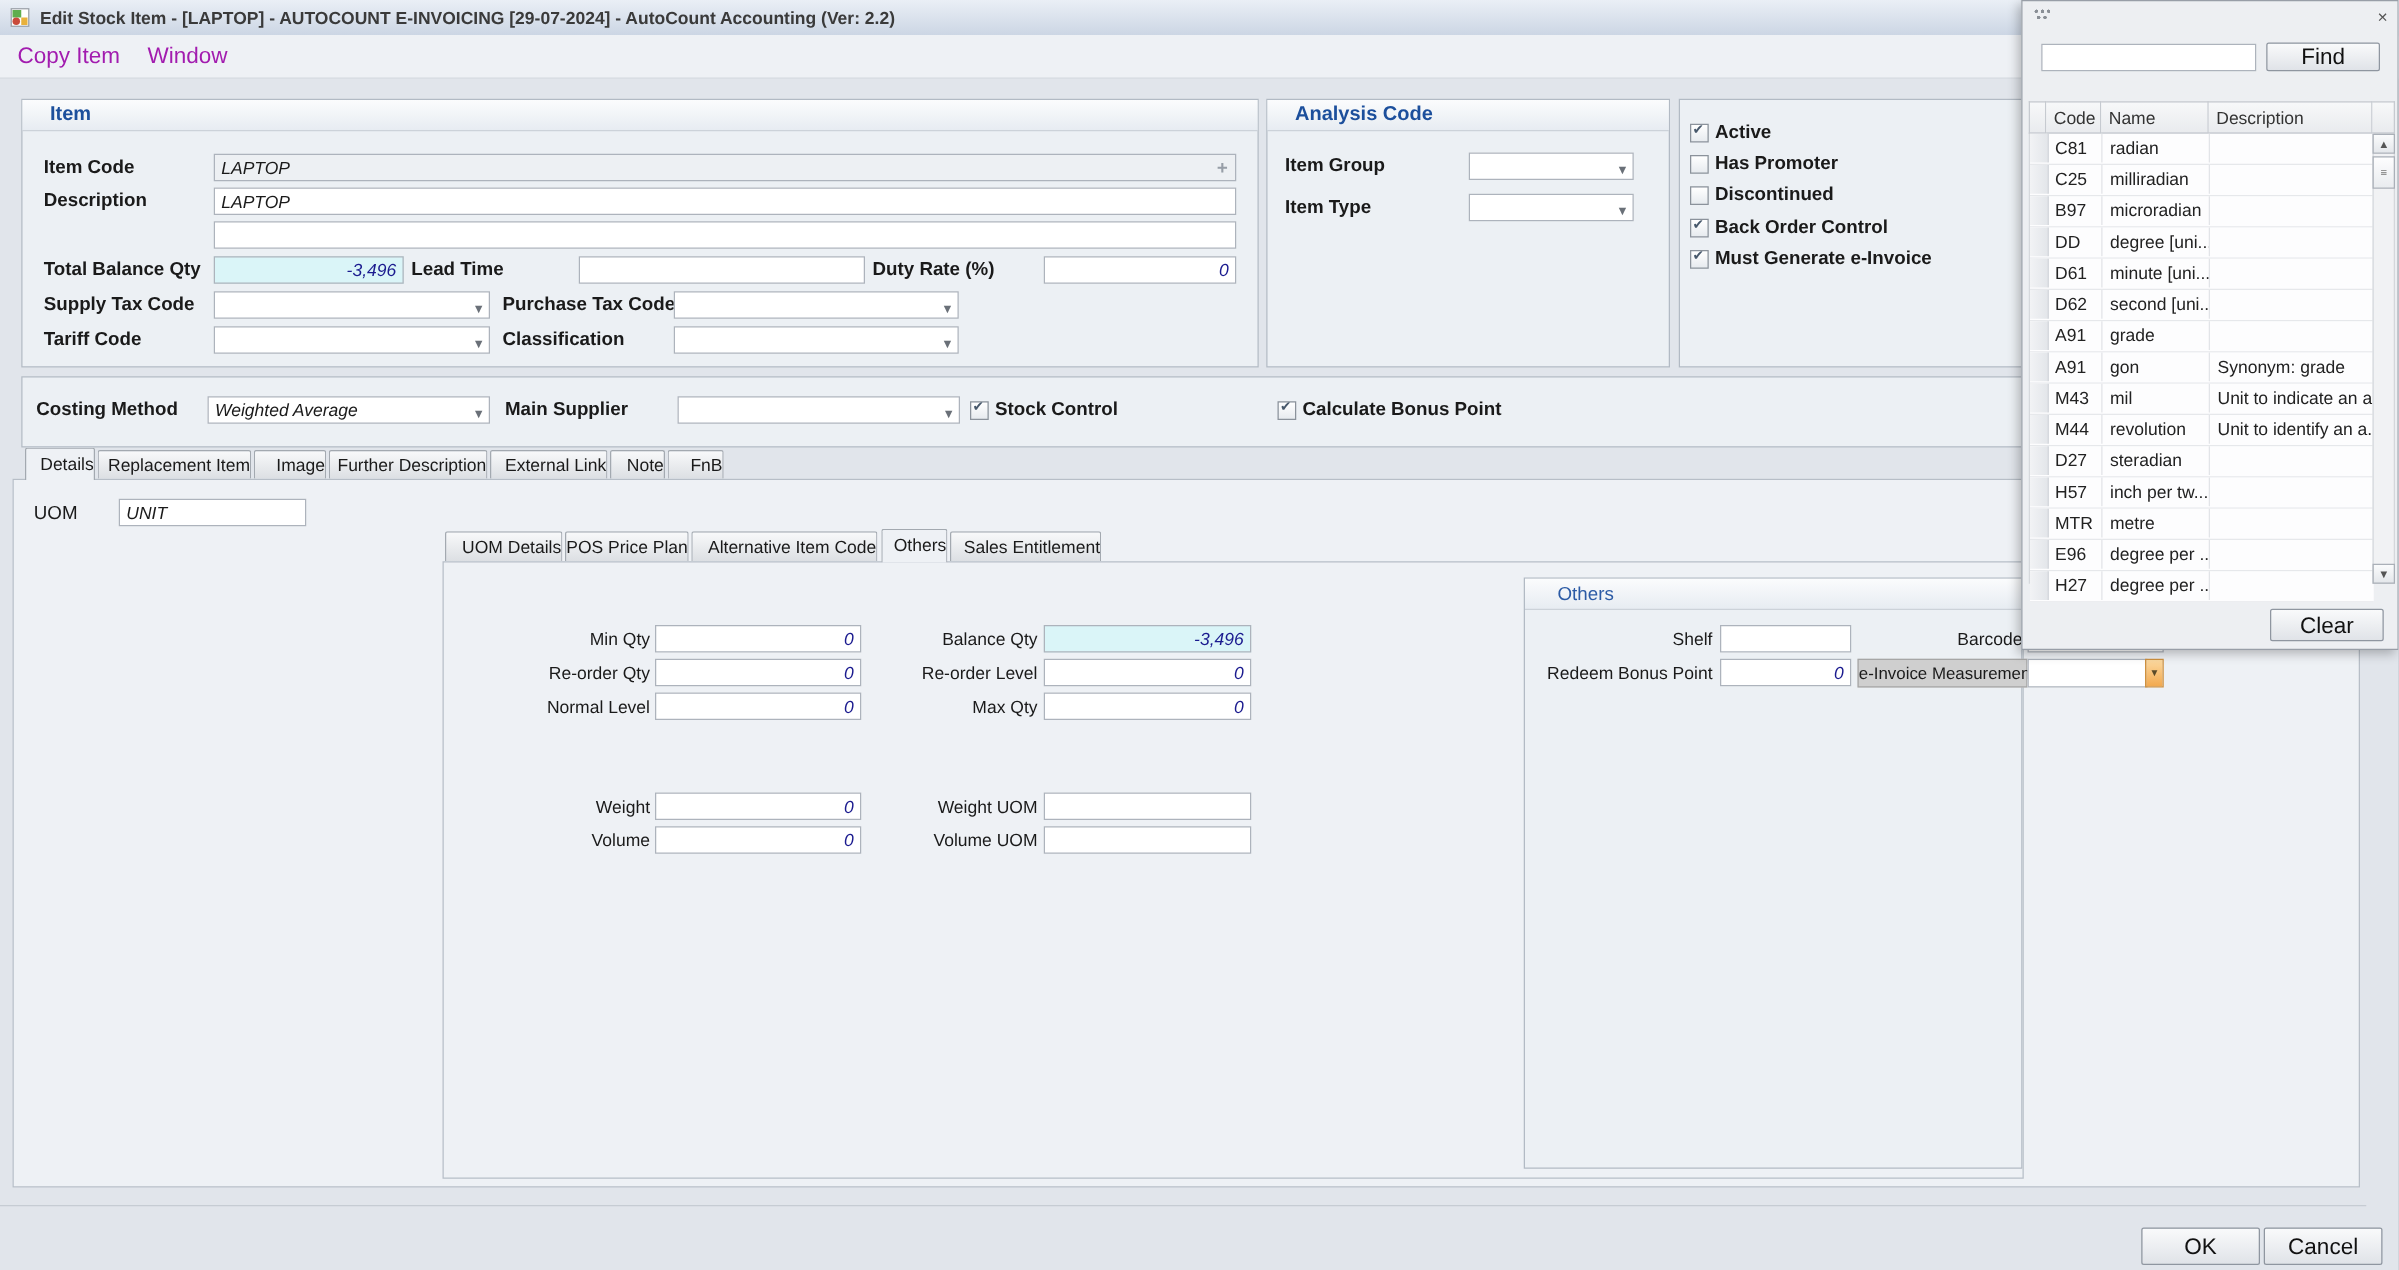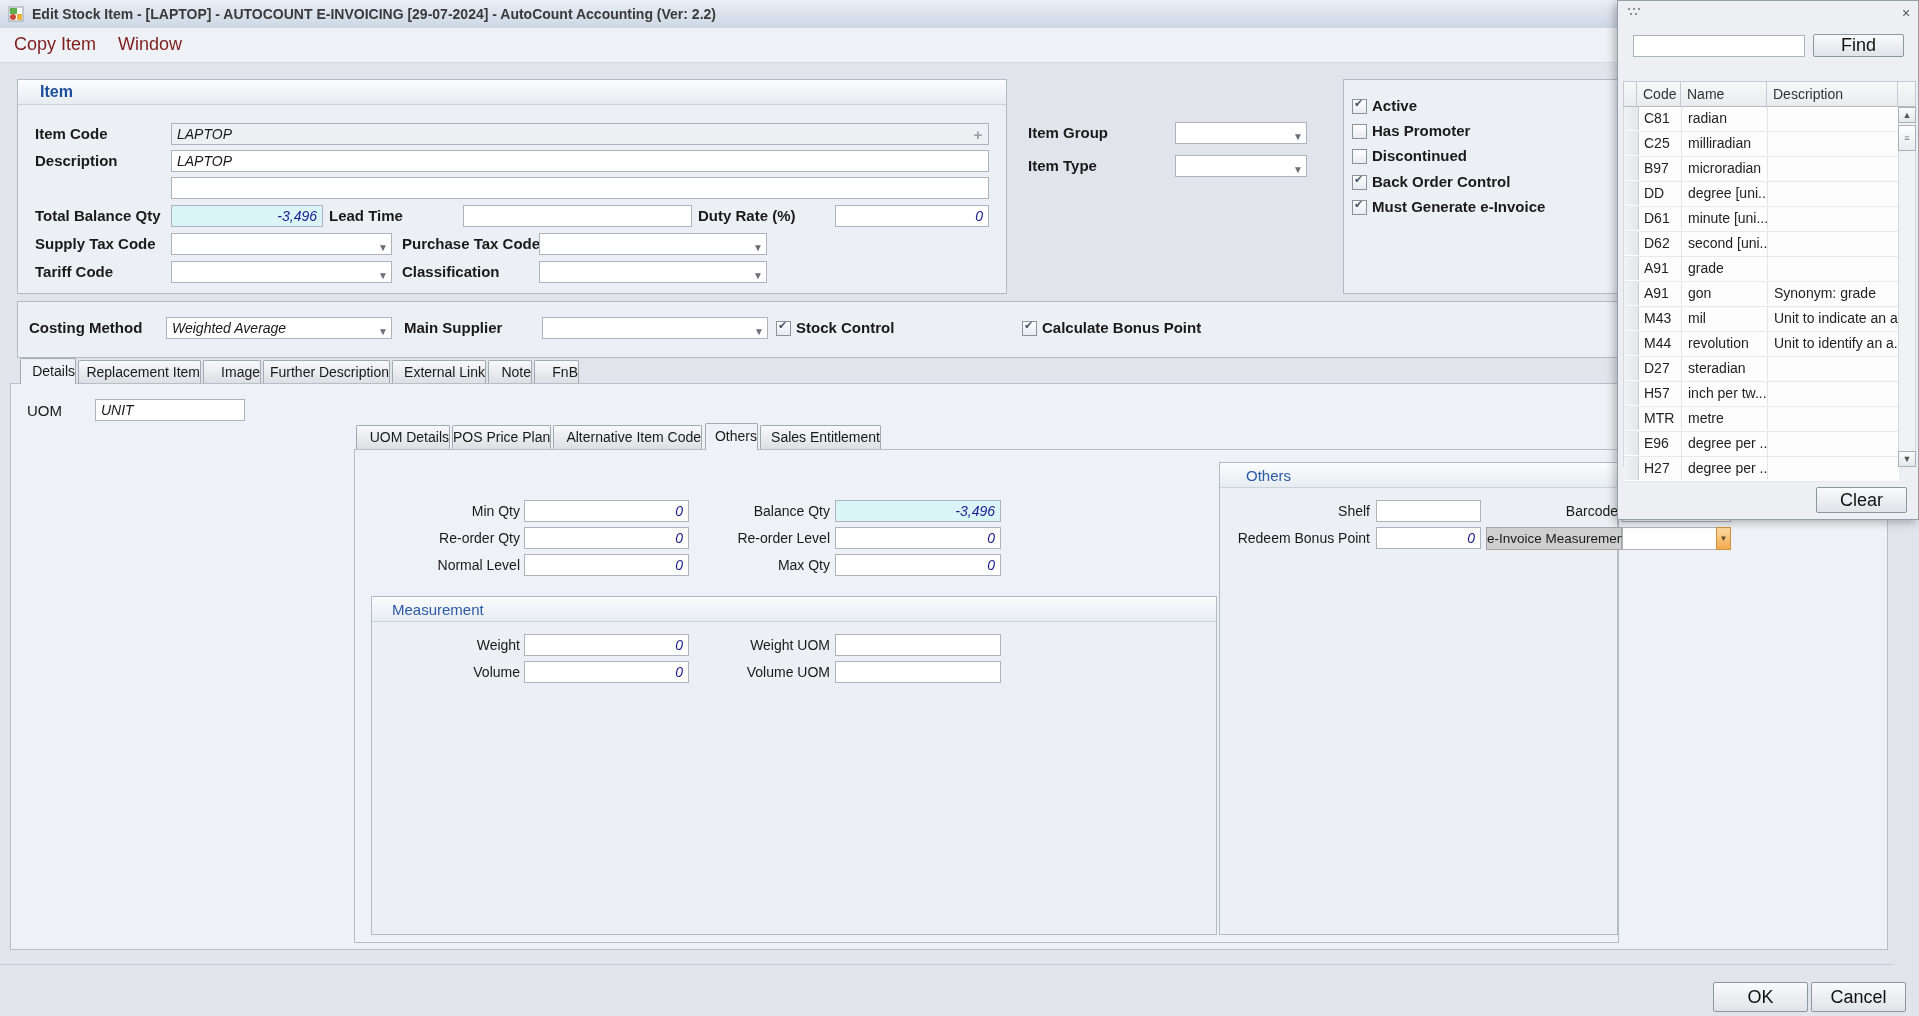--- a/index.html
+++ b/index.html
@@ -4,21 +4,21 @@
 <style>
   html,body{margin:0;padding:0;background:#b9bec6;}
   #screen{position:relative;width:1919px;height:1016px;background:#e1e5eb;overflow:hidden;
           font-family:"Liberation Sans",sans-serif;color:#1a1a1a;}
   .abs{position:absolute;}
   
   #titlebar{left:0;top:0;width:1919px;height:28px;background:linear-gradient(#eaeff6,#ccd6e4);
             border-bottom:1px solid #a9b5c5;}
   #titletext{left:32px;top:6px;font-size:14px;font-weight:600;color:#3a3a3a;white-space:nowrap;}
   #menubar{left:0;top:28px;width:1919px;height:34px;background:#eef1f5;border-bottom:1px solid #d4d9e0;}
-  .menuitem{top:4px;font-size:18px;color:#7f1d1d;padding:2px 6px;}
+  .menuitem{top:4px;font-size:18px;color:#a21caf;padding:2px 6px;}
   
   .gb{border:1px solid #b2bac4;background:#ecf0f4;}
   .gbcap{position:absolute;left:0;top:0;right:0;height:24px;
          background:linear-gradient(#fbfcfd,#e7ecf2);border-bottom:1px solid #ccd2d9;}
   .gbtitle{position:absolute;top:3px;font-size:16px;font-weight:700;color:#1c4f9c;}
   .gbtitle2{position:absolute;top:4px;font-size:15px;font-weight:400;color:#2b5aa5;}
   
   .lbl{font-size:15px;font-weight:700;height:22px;line-height:22px;white-space:nowrap;}
   .slbl{font-size:14px;font-weight:400;height:22px;line-height:22px;text-align:right;white-space:nowrap;}
   .field{border:1px solid #adb3bc;background:#fff;font-size:14px;line-height:20px;padding:0 5px;
@@ -117,20 +117,25 @@
   </div>
   <div class="abs lbl" style="left:35px;top:261px">Tariff Code</div>
   <div class="abs field combo" style="left:171px;top:261px;width:209px;height:20px">
     <span></span><span class="arrow">▼</span>
   </div>
   <div class="abs lbl" style="left:402px;top:261px">Classification</div>
   <div class="abs field combo" style="left:539px;top:261px;width:216px;height:20px">
     <span></span><span class="arrow">▼</span>
   </div>
 
+  <div class="abs gb" style="left:1013px;top:79px;width:321px;height:213px">
+    <div class="gbcap">
+        <div class="gbtitle" style="left:22px">Analysis Code</div>
+      </div>
+  </div>
   <div class="abs lbl" style="left:1028px;top:122px">Item Group</div>
   <div class="abs field combo" style="left:1175px;top:122px;width:120px;height:20px">
     <span></span><span class="arrow">▼</span>
   </div>
   <div class="abs lbl" style="left:1028px;top:155px">Item Type</div>
   <div class="abs field combo" style="left:1175px;top:155px;width:120px;height:20px">
     <span></span><span class="arrow">▼</span>
   </div>
 
   <div class="abs" style="left:1343px;top:79px;width:274px;height:213px;border:1px solid #b2bac4;background:#ecf0f4"></div>
@@ -211,25 +216,20 @@
   <div class="abs field cyan num" style="left:835px;top:500px;width:154px;height:20px;z-index:2">-3,496</div>
   <div class="abs slbl" style="left:360px;top:527px;width:160px;z-index:2">Re-order Qty</div>
   <div class="abs field num" style="left:524px;top:527px;width:153px;height:20px;z-index:2">0</div>
   <div class="abs slbl" style="left:670px;top:527px;width:160px;z-index:2">Re-order Level</div>
   <div class="abs field num" style="left:835px;top:527px;width:154px;height:20px;z-index:2">0</div>
   <div class="abs slbl" style="left:360px;top:554px;width:160px;z-index:2">Normal Level</div>
   <div class="abs field num" style="left:524px;top:554px;width:153px;height:20px;z-index:2">0</div>
   <div class="abs slbl" style="left:670px;top:554px;width:160px;z-index:2">Max Qty</div>
   <div class="abs field num" style="left:835px;top:554px;width:154px;height:20px;z-index:2">0</div>
 
-  <div class="abs gb" style="left:371px;top:596px;width:844px;height:337px;z-index:2">
-    <div class="gbcap">
-        <div class="gbtitle2" style="left:20px">Measurement</div>
-      </div>
-  </div>
   <div class="abs slbl" style="left:360px;top:634px;width:160px;z-index:2">Weight</div>
   <div class="abs field num" style="left:524px;top:634px;width:153px;height:20px;z-index:2">0</div>
   <div class="abs slbl" style="left:670px;top:634px;width:160px;z-index:2">Weight UOM</div>
   <div class="abs field" style="left:835px;top:634px;width:154px;height:20px;z-index:2"></div>
   <div class="abs slbl" style="left:360px;top:661px;width:160px;z-index:2">Volume</div>
   <div class="abs field num" style="left:524px;top:661px;width:153px;height:20px;z-index:2">0</div>
   <div class="abs slbl" style="left:670px;top:661px;width:160px;z-index:2">Volume UOM</div>
   <div class="abs field" style="left:835px;top:661px;width:154px;height:20px;z-index:2"></div>
 
   <div class="abs gb" style="left:1219px;top:462px;width:397px;height:471px;z-index:2">

